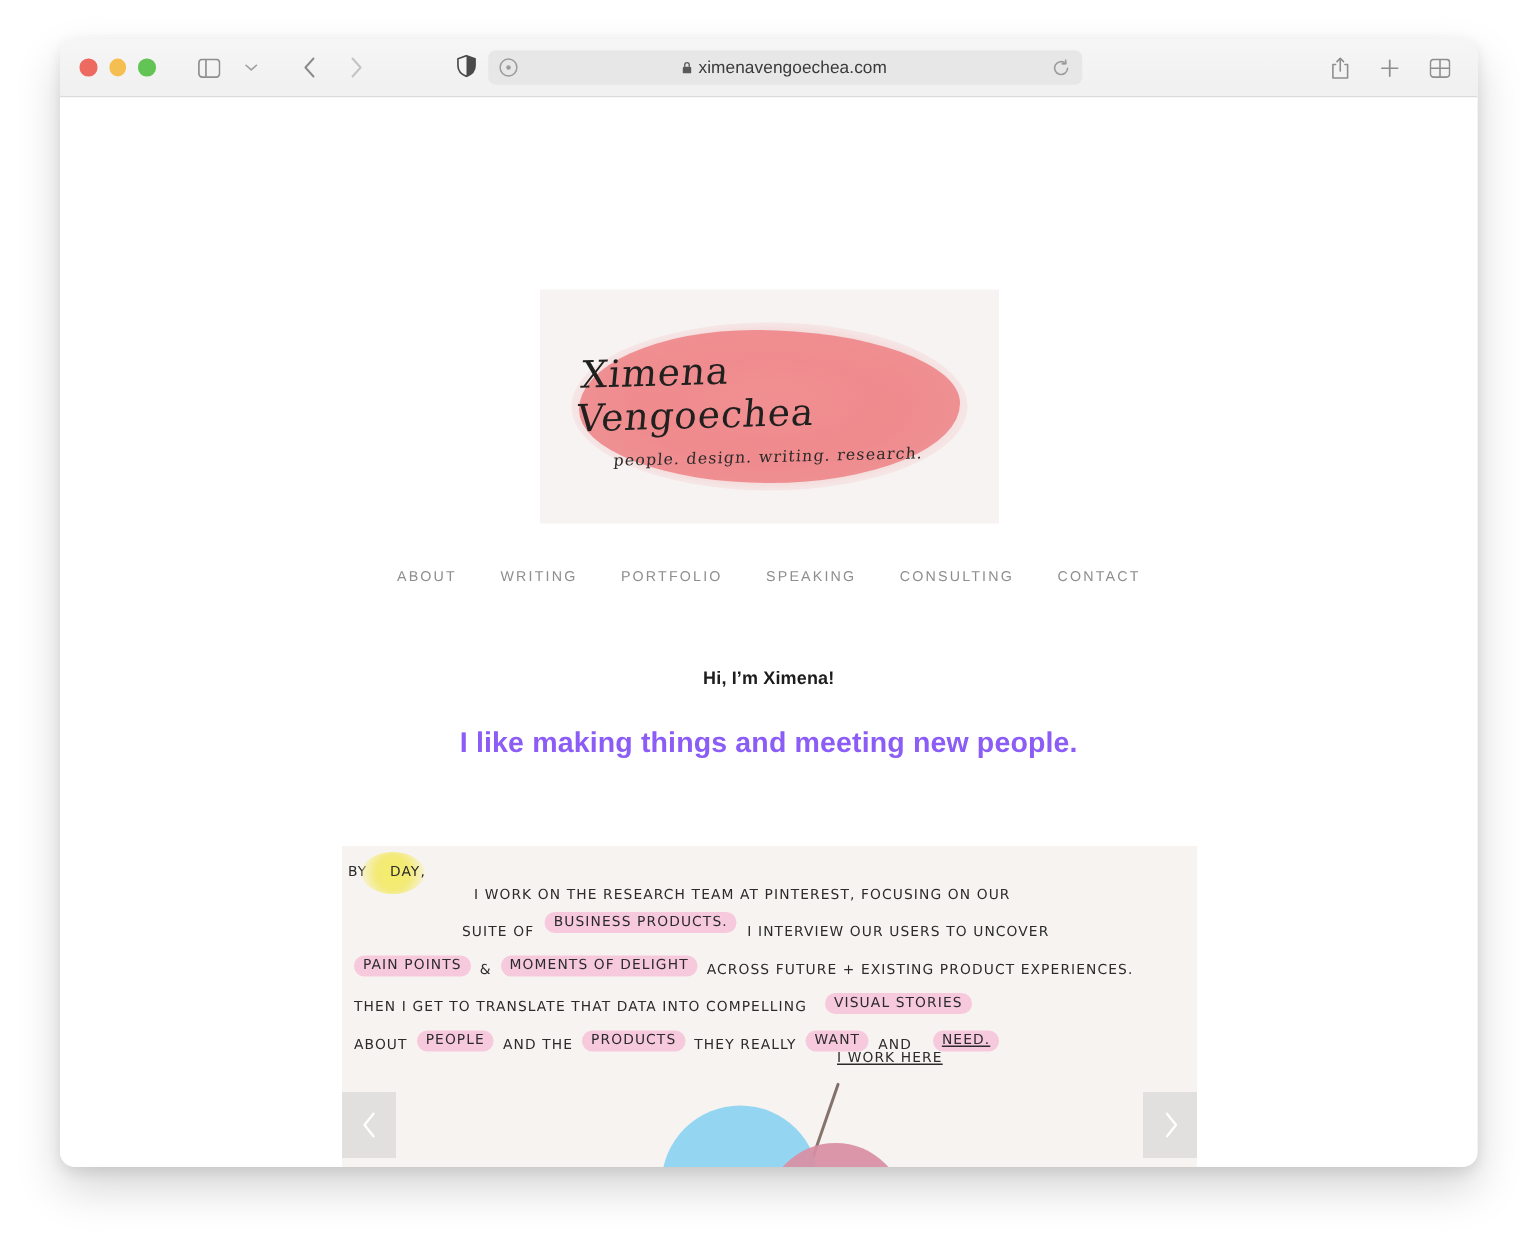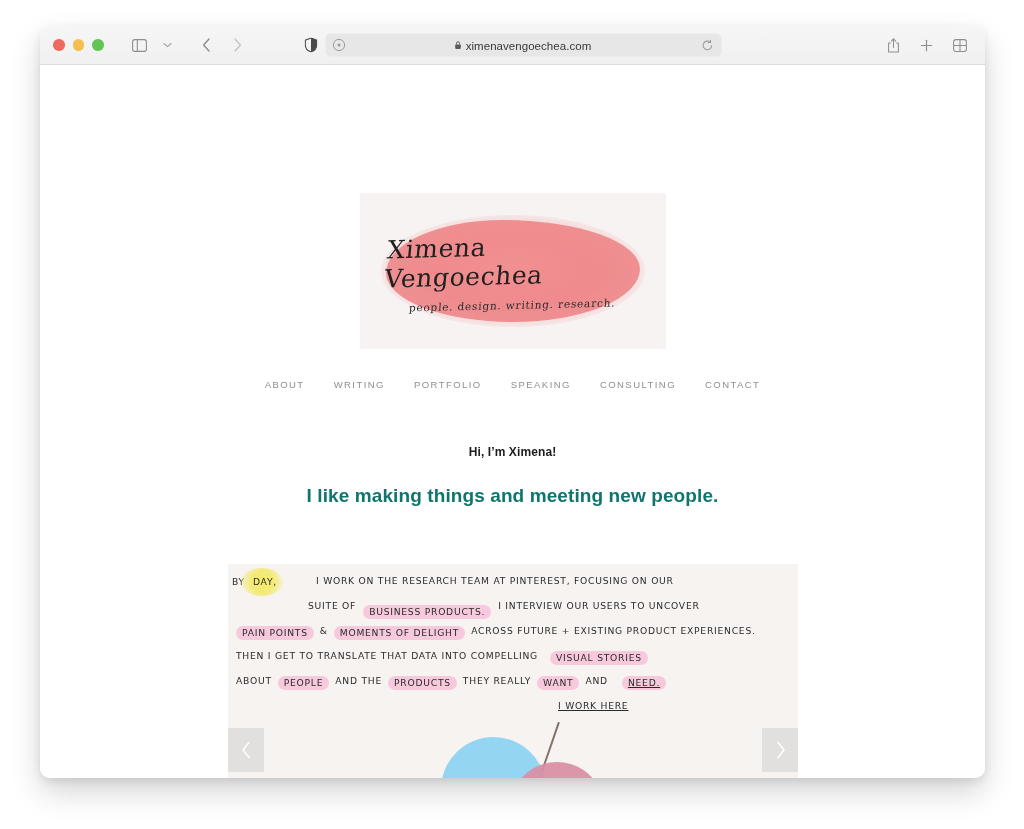--- a/index.html
+++ b/index.html
@@ -157,21 +157,21 @@
   .hero-h1 {
     font-size: 12px;
     font-weight: 600;
     color: #1d1d1d;
     letter-spacing: 0.1px;
   }
   .hero-h2 {
     margin-top: 26px;
     font-size: 19px;
     font-weight: 600;
-    color: #0f766e;
+    color: #8b5cf6;
     letter-spacing: 0.1px;
   }
 
   
   .carousel {
     position: absolute;
     left: 188px; top: 499px;
     width: 570px; height: 236px;
     background: #f7f3f1;
     overflow: hidden;
@@ -186,21 +186,21 @@
     text-transform: uppercase;
     line-height: 1;
   }
   .hw-lines {
     position: absolute;
     left: 8px; top: 12px;
     right: 10px;
   }
   .hw-line {
     display: flex;
-    align-items: flex-start;
+    align-items: flex-end;
     height: 25px;
     white-space: nowrap;
   }
   .hw-line.indent { padding-left: 80px; }
   .hw-line.indent2 { padding-left: 72px; }
   .seg { display: inline-block; }
   .mark-pink {
     background: #f7c9dd;
     border-radius: 9px;
     padding: 2px 6px 2.5px 6px;
@@ -208,21 +208,21 @@
     line-height: 1;
   }
   .by-day {
     position: absolute;
     left: 4px; top: 10px;
     display: flex; align-items: center; gap: 1px;
   }
   .hl-yellow {
     position: relative;
     display: inline-block;
-    padding: 3px 7px;
+    padding: 3px 14px;
     line-height: 1;
   }
   .hl-yellow::before {
     content: "";
     position: absolute;
     left: -5px; top: -6px;
     width: 42px; height: 28px;
     background: radial-gradient(circle at 50% 50%, #f5ec6a 0%, #f3ea78 45%, rgba(244,237,140,0.55) 72%, rgba(248,244,190,0) 100%);
     border-radius: 50%;
     z-index: 0;

